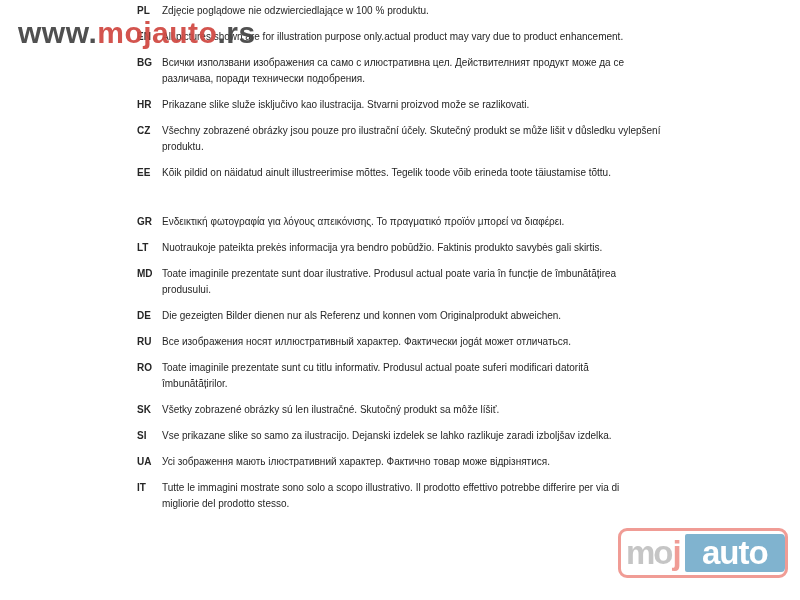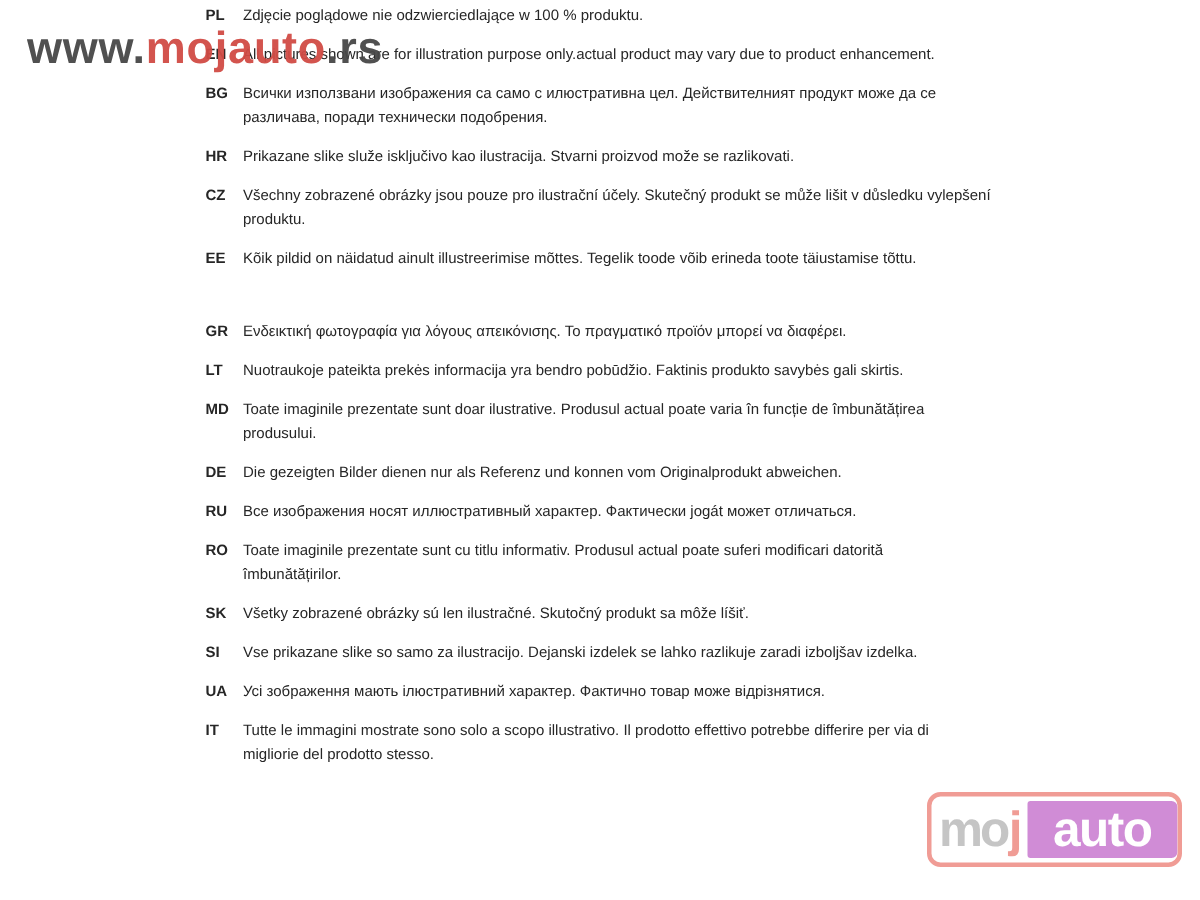--- a/index.html
+++ b/index.html
@@ -33,21 +33,21 @@
   .logo-moj{
     display:flex;align-items:center;padding:0 1px 0 5px;
     font-size:33px;font-weight:bold;letter-spacing:-2px;color:#8c8c8c;
   }
   .logo-j{
     display:flex;align-items:center;padding:0 3px 0 0;
     font-size:33px;font-weight:bold;color:#e23b2e;
   }
   .logo-auto{
     flex:1;display:flex;align-items:center;justify-content:center;
-    background:#a21caf;color:#ffffff;border-radius:2px 4px 4px 2px;
+    background:#0369a1;color:#ffffff;border-radius:2px 4px 4px 2px;
     font-size:33px;font-weight:bold;letter-spacing:-1px;
   }
   .rows{z-index:1}
 </style>
 </head>
 <body>
 
 <div class="page">
 
   <div class="logo-watermark">

